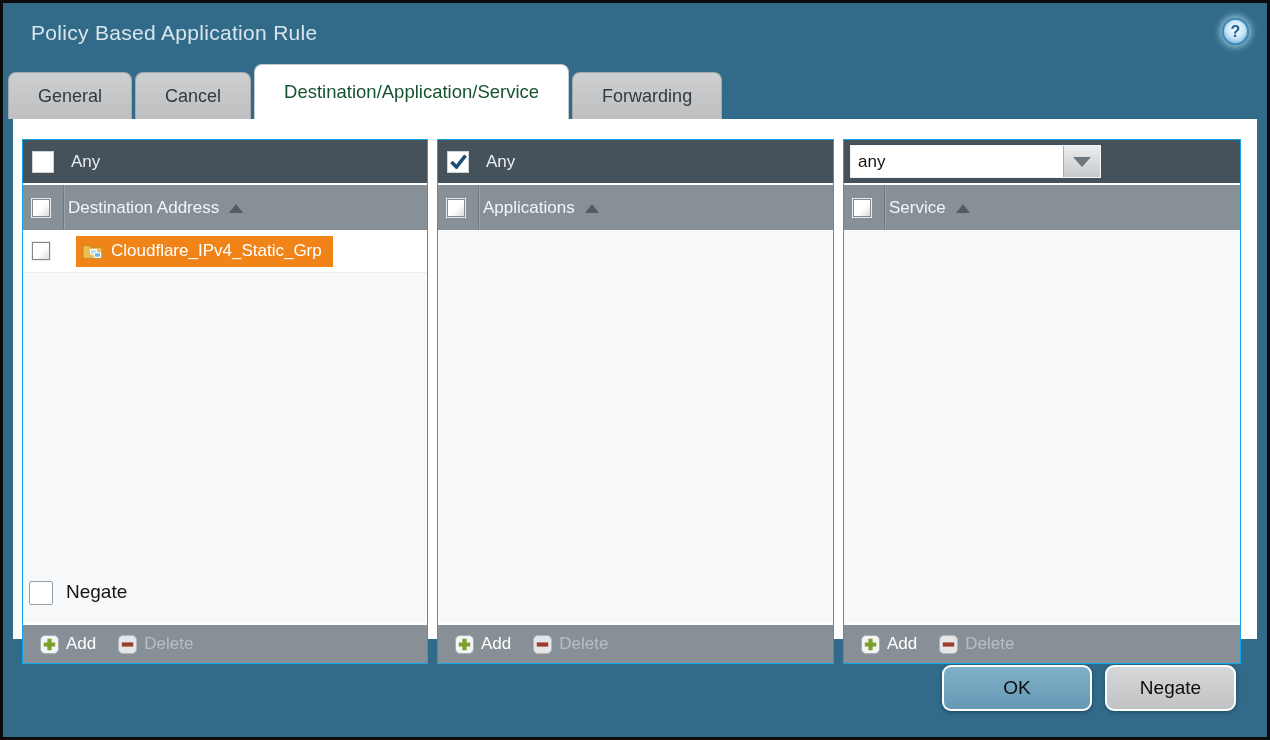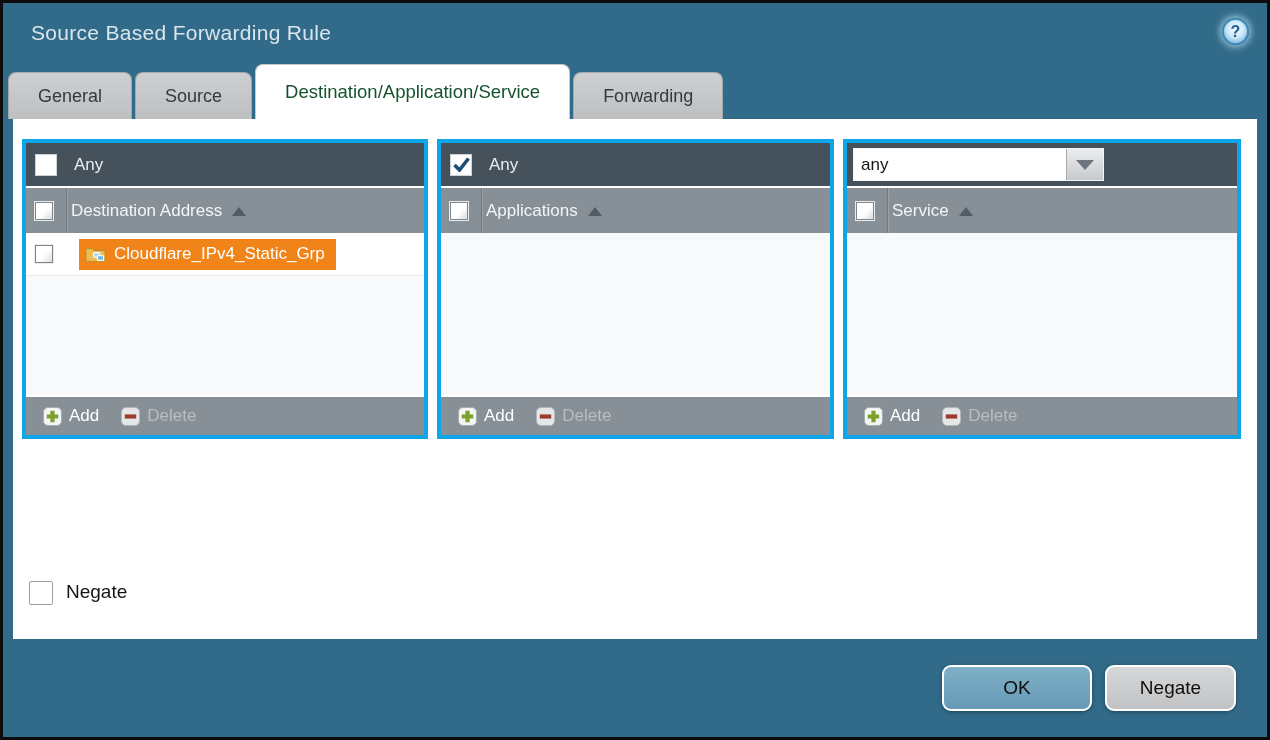--- a/index.html
+++ b/index.html
@@ -19,21 +19,21 @@
   
   .tabs { height:56px; display:flex; align-items:flex-end; padding-left:5px; }
   .tab { background:linear-gradient(#cdcfd1,#bdbfc1); color:#35393d; font-size:18px;
          height:47px; padding:0 29px; display:flex; align-items:center; margin-right:3px;
          border:1px solid #a6a9ab; border-bottom:none; border-radius:8px 8px 0 0; cursor:pointer; white-space:nowrap;margin-top:25px; }
   .tab.active { background:#ffffff; height:55px; font-size:18.5px; color:#14532d; border-color:#c6c9cb; z-index:2;text-align:center; }
 
   
   .panel { background:#ffffff; margin:0 10px; height:520px; position:relative; }
   .cols { position:absolute; top:20px; left:9px; display:flex; gap:9px; }
-  .col { height:300px; display:flex; flex-direction:column; border:4px solid #0ea5e9; background:#f8f9fa; }
+  .col { height:525px; display:flex; flex-direction:column; border:1px solid #0ea5e9; background:#f8f9fa; }
   .col.c1 { width:406px; } .col.c2 { width:397px; } .col.c3 { width:398px; }
 
   .anybar { height:45px; background:#46525b; display:flex; align-items:center; padding-left:9px; flex:0 0 auto;
             border-bottom:2px solid #ffffff; }
   .anybar .lbl { color:#e9edef; font-size:17px; margin-left:17px; }
   .cb-any { width:22px; height:22px; background:#ffffff; border:1px solid #cdd2d5; display:flex; align-items:center; justify-content:center; cursor:pointer; }
 
   .colheader { height:45px; background:#879097; display:flex; align-items:center; padding-left:9px; flex:0 0 auto; position:relative; }
   .colheader .lbl { color:#f3f5f6; font-size:17px; margin-left:18px; }
   .cb-sm { width:18px; height:18px; background:linear-gradient(135deg,#ffffff 55%,#d8dbdd); border:1px solid #7f878c; box-shadow:0 0 0 1px #e9ebec; cursor:pointer; flex:0 0 auto; }
@@ -70,29 +70,29 @@
   .btn.ok { width:150px; background:linear-gradient(#7fb0c8,#6699b4); }
   .btn.cancel { width:131px; background:linear-gradient(#d6d7d8,#c0c2c3); }
 </style>
 </head>
 <body>
 
 <div class="screen">
   <div class="dialog">
 
     <div class="titlebar">
-      <span class="title">Source Based Forwarding Rule</span>
+      <span class="title">Policy Based Application Rule</span>
       <div class="help">
         <span>?</span>
       </div>
     </div>
 
     <div class="tabs">
       <div class="tab">General</div>
-      <div class="tab">Source</div>
+      <div class="tab">Cancel</div>
       <div class="tab active">Destination/Application/Service</div>
       <div class="tab">Forwarding</div>
     </div>
 
     <div class="panel">
       <div class="cols">
 
         <div class="col c1">
           <div class="anybar">
             <div class="cb-any"></div>

